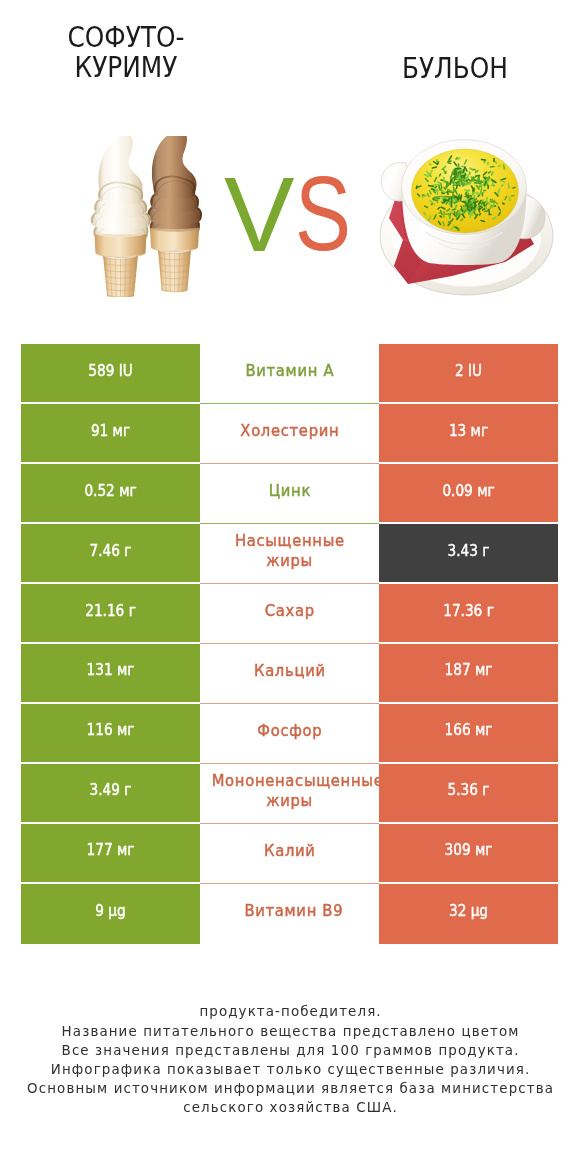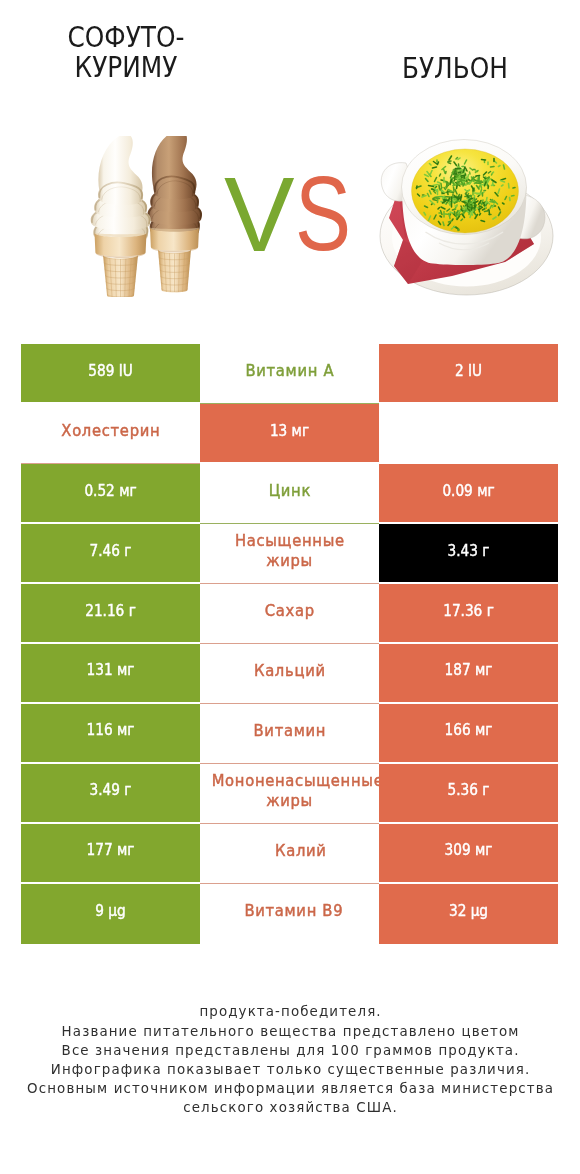--- a/index.html
+++ b/index.html
@@ -243,70 +243,71 @@
 
   <div class="tbl" id="nutrient-table">
       <div class="row">
         <div class="cell val l" style="background: rgb(130, 167, 46);">589 IU</div>
         <div class="cell m" style="color: rgb(127, 159, 58); -webkit-text-stroke: 0.45px rgb(127, 159, 58); border-bottom: 1.2px solid rgb(154, 177, 95);">
           <span>Витамин А</span>
         </div>
         <div class="cell val r" style="background: rgb(224, 107, 76);">2 IU</div>
       </div>
       <div class="row">
+        <div class="cell val l" style="background: rgb(130, 167, 46);">91 мг</div>
         <div class="cell m" style="color: rgb(203, 103, 73); -webkit-text-stroke: 0.45px rgb(203, 103, 73); border-bottom: 1.2px solid rgb(219, 160, 142);">
           <span>Холестерин</span>
         </div>
         <div class="cell val r" style="background: rgb(224, 107, 76);">13 мг</div>
       </div>
       <div class="row">
         <div class="cell val l" style="background: rgb(130, 167, 46);">0.52 мг</div>
         <div class="cell m" style="color: rgb(127, 159, 58); -webkit-text-stroke: 0.45px rgb(127, 159, 58); border-bottom: 1.2px solid rgb(154, 177, 95);">
           <span>Цинк</span>
         </div>
         <div class="cell val r" style="background: rgb(224, 107, 76);">0.09 мг</div>
       </div>
       <div class="row">
         <div class="cell val l" style="background: rgb(130, 167, 46);">7.46 г</div>
         <div class="cell m" style="color: rgb(203, 103, 73); -webkit-text-stroke: 0.45px rgb(203, 103, 73); border-bottom: 1.2px solid rgb(219, 160, 142);">
           <span>Насыщенные жиры</span>
         </div>
-        <div class="cell val r" style="background: #000000;">3.43 г</div>
+        <div class="cell val r" style="background: #404040;">3.43 г</div>
       </div>
       <div class="row">
         <div class="cell val l" style="background: rgb(130, 167, 46);">21.16 г</div>
         <div class="cell m" style="color: rgb(203, 103, 73); -webkit-text-stroke: 0.45px rgb(203, 103, 73); border-bottom: 1.2px solid rgb(219, 160, 142);">
           <span>Сахар</span>
         </div>
         <div class="cell val r" style="background: rgb(224, 107, 76);">17.36 г</div>
       </div>
       <div class="row">
         <div class="cell val l" style="background: rgb(130, 167, 46);">131 мг</div>
         <div class="cell m" style="color: rgb(203, 103, 73); -webkit-text-stroke: 0.45px rgb(203, 103, 73); border-bottom: 1.2px solid rgb(219, 160, 142);">
           <span>Кальций</span>
         </div>
         <div class="cell val r" style="background: rgb(224, 107, 76);">187 мг</div>
       </div>
       <div class="row">
         <div class="cell val l" style="background: rgb(130, 167, 46);">116 мг</div>
         <div class="cell m" style="color: rgb(203, 103, 73); -webkit-text-stroke: 0.45px rgb(203, 103, 73); border-bottom: 1.2px solid rgb(219, 160, 142);">
-          <span>Витамин</span>
+          <span>Фосфор</span>
         </div>
         <div class="cell val r" style="background: rgb(224, 107, 76);">166 мг</div>
       </div>
       <div class="row">
         <div class="cell val l" style="background: rgb(130, 167, 46);">3.49 г</div>
         <div class="cell m" style="color: rgb(203, 103, 73); -webkit-text-stroke: 0.45px rgb(203, 103, 73); border-bottom: 1.2px solid rgb(219, 160, 142);">
           <span>Мононенасыщенные жиры</span>
         </div>
         <div class="cell val r" style="background: rgb(224, 107, 76);">5.36 г</div>
       </div>
       <div class="row">
         <div class="cell val l" style="background: rgb(130, 167, 46);">177 мг</div>
-        <div class="cell m" style="color: rgb(203, 103, 73); -webkit-text-stroke: 0.45px rgb(203, 103, 73); border-bottom: 1.2px solid rgb(219, 160, 142); justify-content: flex-end;">
+        <div class="cell m" style="color: rgb(203, 103, 73); -webkit-text-stroke: 0.45px rgb(203, 103, 73); border-bottom: 1.2px solid rgb(219, 160, 142);">
           <span>Калий</span>
         </div>
         <div class="cell val r" style="background: rgb(224, 107, 76);">309 мг</div>
       </div>
       <div class="row">
         <div class="cell val l" style="background: rgb(130, 167, 46);">9 µg</div>
         <div class="cell m" style="color: rgb(203, 103, 73); -webkit-text-stroke: 0.45px rgb(203, 103, 73); border-bottom: 1.2px solid transparent; padding-left: 8px;">
           <span>Витамин B9</span>
         </div>
         <div class="cell val r" style="background: rgb(224, 107, 76);">32 µg</div>

